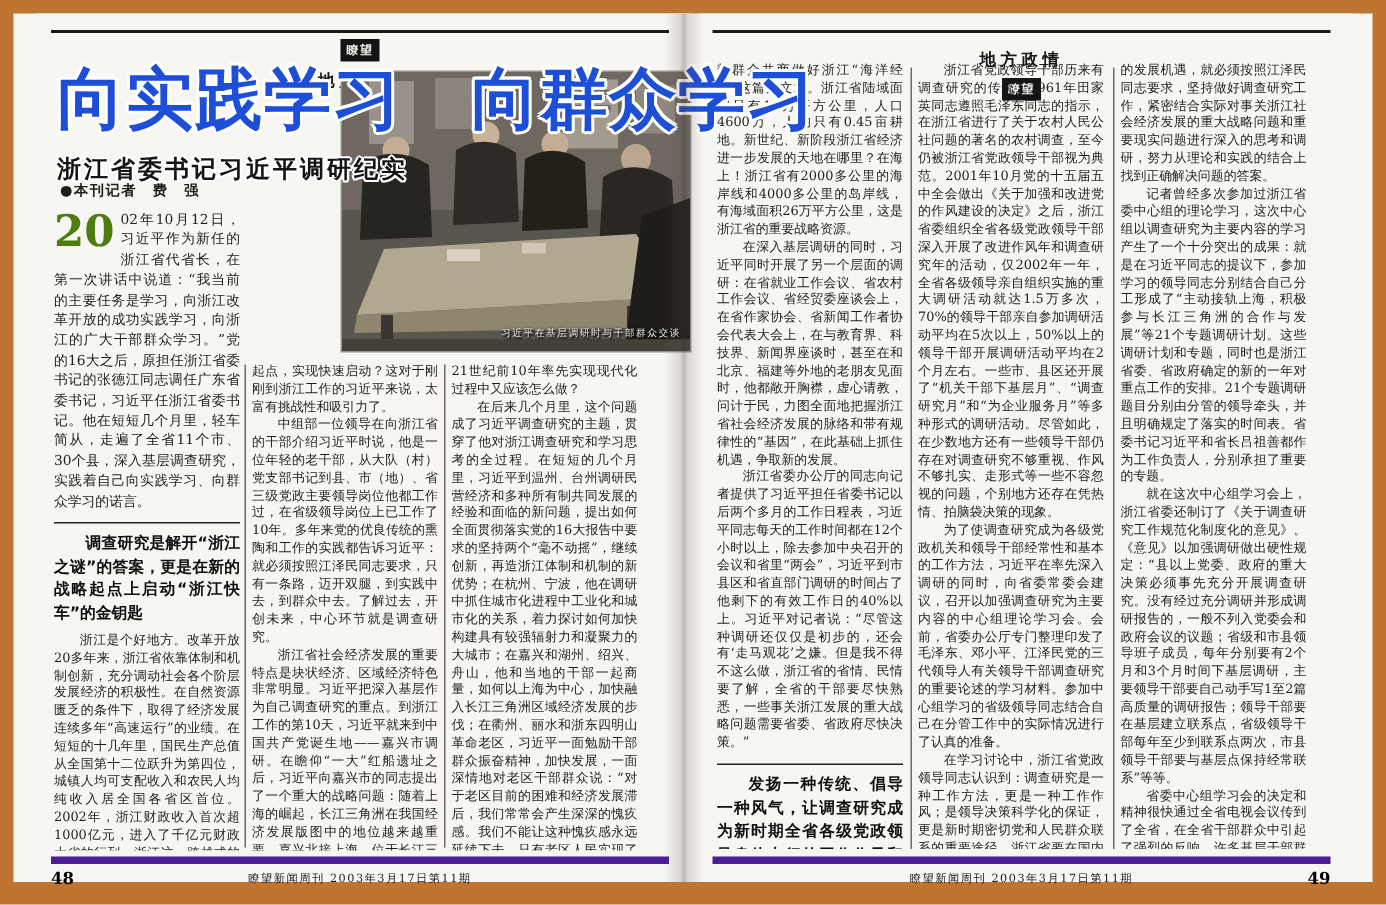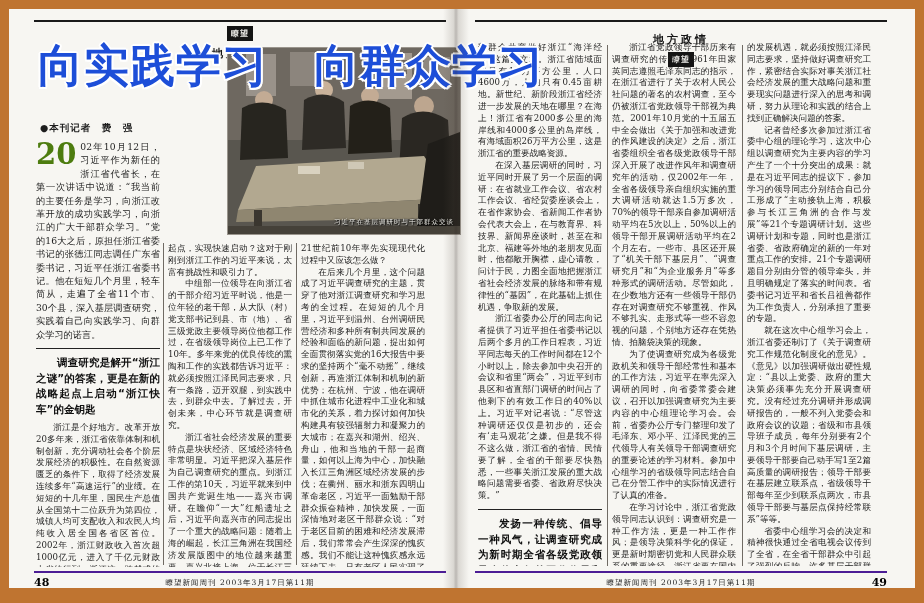--- a/index.html
+++ b/index.html
@@ -39,21 +39,21 @@
   .col p{margin:0;text-indent:2em;}
   .col p.flush{text-indent:0;}
   .byline{font:bold 9.5px/13px "DejaVu Sans",sans-serif;letter-spacing:1px;margin:0 0 6px 4px;}
   .intro{text-indent:0 !important;font-size:9.2px;line-height:13.4px;}
   .dropcap{float:left;font:bold 29px/27px "DejaVu Serif",serif;margin:1px 4px 0 0;color:#4d7c0f;}
   .rule{border-top:1px solid #222;margin:7px 0 6px;}
   .subhead{margin:0 0 5px;font:bold 10.5px/15.5px "DejaVu Sans",sans-serif;
     text-align:justify;text-indent:2em;color:#101010;}
   .vdiv{position:absolute;width:0;border-left:1px solid #6f6a63;z-index:2;}
 
-  .pfoot{position:absolute;left:10px;top:562px;width:412px;border-top:2px solid #4c1d95;
+  .pfoot{position:absolute;left:10px;top:562px;width:412px;border-top:5px solid #4c1d95;
     padding-top:3px;display:flex;align-items:center;}
   .pagenum{font:bold 11px/13px "DejaVu Serif",serif;width:40px;}
   .page-right .pagenum{text-align:right;}
   .journal{flex:1;text-align:center;font:7.5px/12px "DejaVu Serif",serif;letter-spacing:1px;color:#1a1a1a;}
 </style>
 </head>
 <body>
 
 <div class="canvas">
 
@@ -88,20 +88,21 @@
         <rect x="120" y="114" width="16" height="7" fill="#cfc8b6"></rect>
         <rect x="26" y="162" width="8" height="22" fill="#3a362f"></rect>
         <rect x="190" y="156" width="8" height="28" fill="#3a362f"></rect>
         <path d="M200 96 L232 84 L232 186 L188 186 Z" fill="#1f1d19"></path>
         <rect x="0" y="178" width="232" height="8" fill="#454139"></rect>
       </svg>
       <div class="caption">习近平在基层调研时与干部群众交谈</div>
     </div>
 
     <h1 class="title">向实践学习　向群众学习</h1>
+    <h2 class="subtitle">浙江省委书记习近平调研纪实</h2>
 
     <div class="col" style="left:12px;top:112px;height:446px;">
       <div class="byline">●本刊记者　费　强</div>
       <p class="intro"><span class="dropcap">20</span><span>02年10月12日，习近平作为新任的浙江省代省长，在第一次讲话中说道：“我当前的主要任务是学习，向浙江改革开放的成功实践学习，向浙江的广大干部群众学习。”党的16大之后，原担任浙江省委书记的张德江同志调任广东省委书记，习近平任浙江省委书记。他在短短几个月里，轻车简从，走遍了全省11个市、30个县，深入基层调查研究，实践着自己向实践学习、向群众学习的诺言。</span></p>
       <div class="rule"></div>
       <h3 class="subhead">调查研究是解开“浙江之谜”的答案，更是在新的战略起点上启动“浙江快车”的金钥匙</h3>
       <div>
           <p>浙江是个好地方。改革开放20多年来，浙江省依靠体制和机制创新，充分调动社会各个阶层发展经济的积极性。在自然资源匮乏的条件下，取得了经济发展连续多年“高速运行”的业绩。在短短的十几年里，国民生产总值从全国第十二位跃升为第四位，城镇人均可支配收入和农民人均纯收入居全国各省区首位。2002年，浙江财政收入首次超1000亿元，进入了千亿元财政大省的行列。浙江这一跨越式的发展被国内外舆论和经济理论界称为“浙江现象”。</p>
         </div>
     </div>

